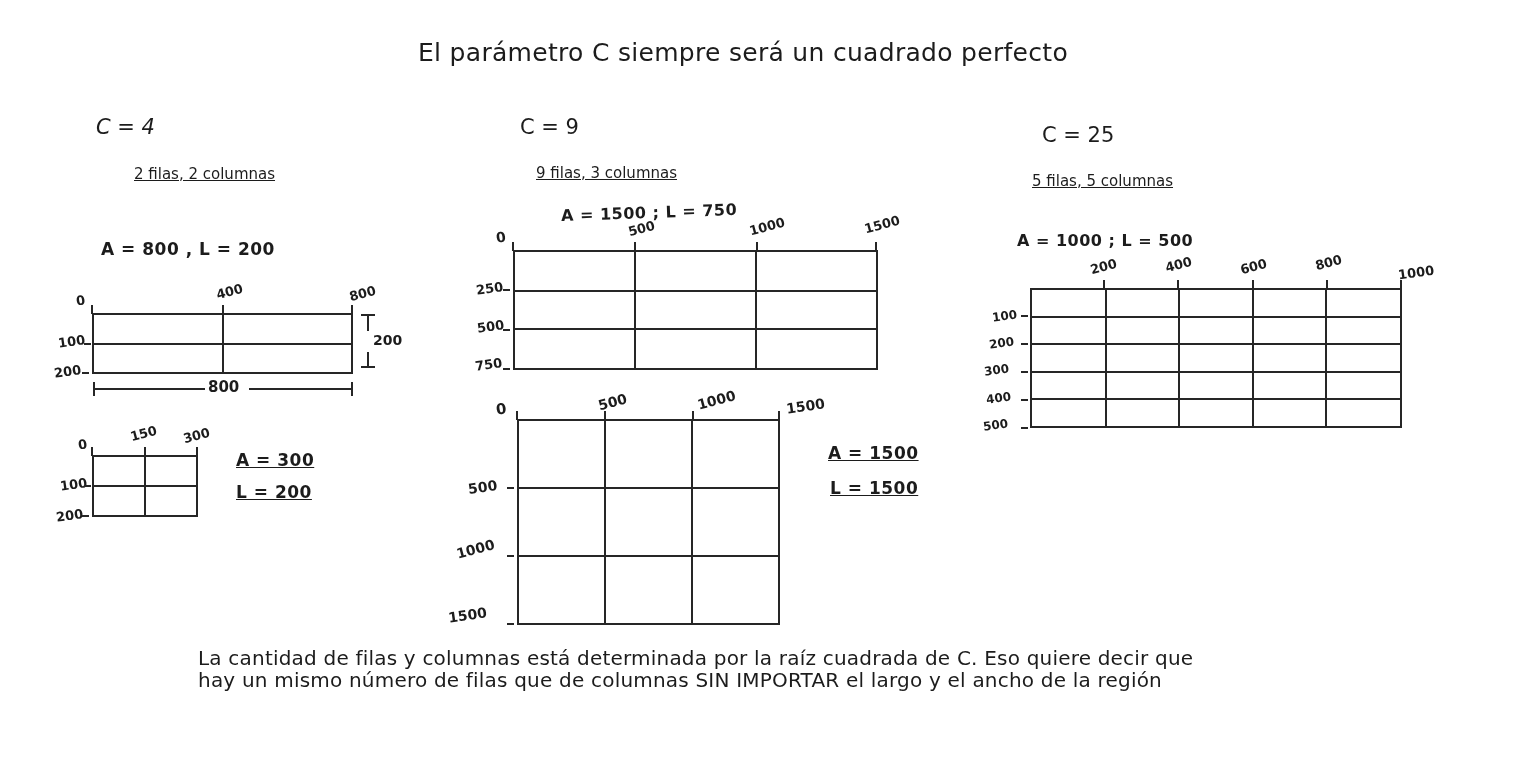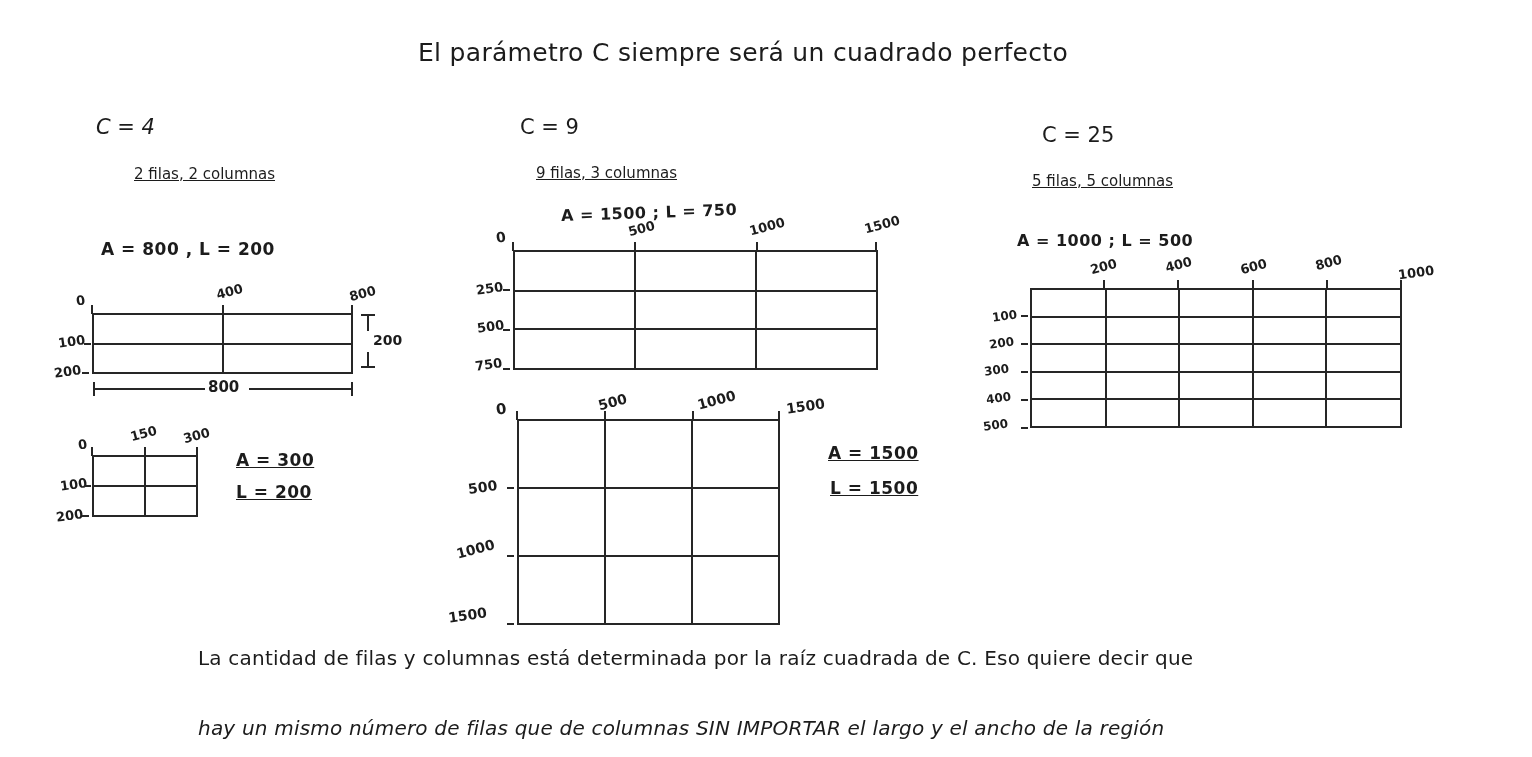--- a/index.html
+++ b/index.html
@@ -166,15 +166,15 @@
   <span class="axis-label rot-s" style="left:984px; top:363px; font-size:12px;">300</span>
   <span class="axis-label rot-s" style="left:986px; top:391px; font-size:12px;">400</span>
   <span class="axis-label rot-s" style="left:983px; top:418px; font-size:12px;">500</span>
   <div class="dash-h" style="left:1021px; top:315px;"></div>
   <div class="dash-h" style="left:1021px; top:343px;"></div>
   <div class="dash-h" style="left:1021px; top:371px;"></div>
   <div class="dash-h" style="left:1021px; top:399px;"></div>
   <div class="dash-h" style="left:1021px; top:427px;"></div>
 
   <div class="abs footer-line" style="left:198px; top:646px;">La cantidad de filas y columnas está determinada por la raíz cuadrada de C. Eso quiere decir que</div>
-  <div class="abs footer-line" style="left:198px; top:716px;font-style:italic;">hay un mismo número de filas que de columnas SIN IMPORTAR el largo y el ancho de la región</div>
+  <div class="abs footer-line" style="left:198px; top:668px;">hay un mismo número de filas que de columnas SIN IMPORTAR el largo y el ancho de la región</div>
 
 </div>
 
 </body></html>

